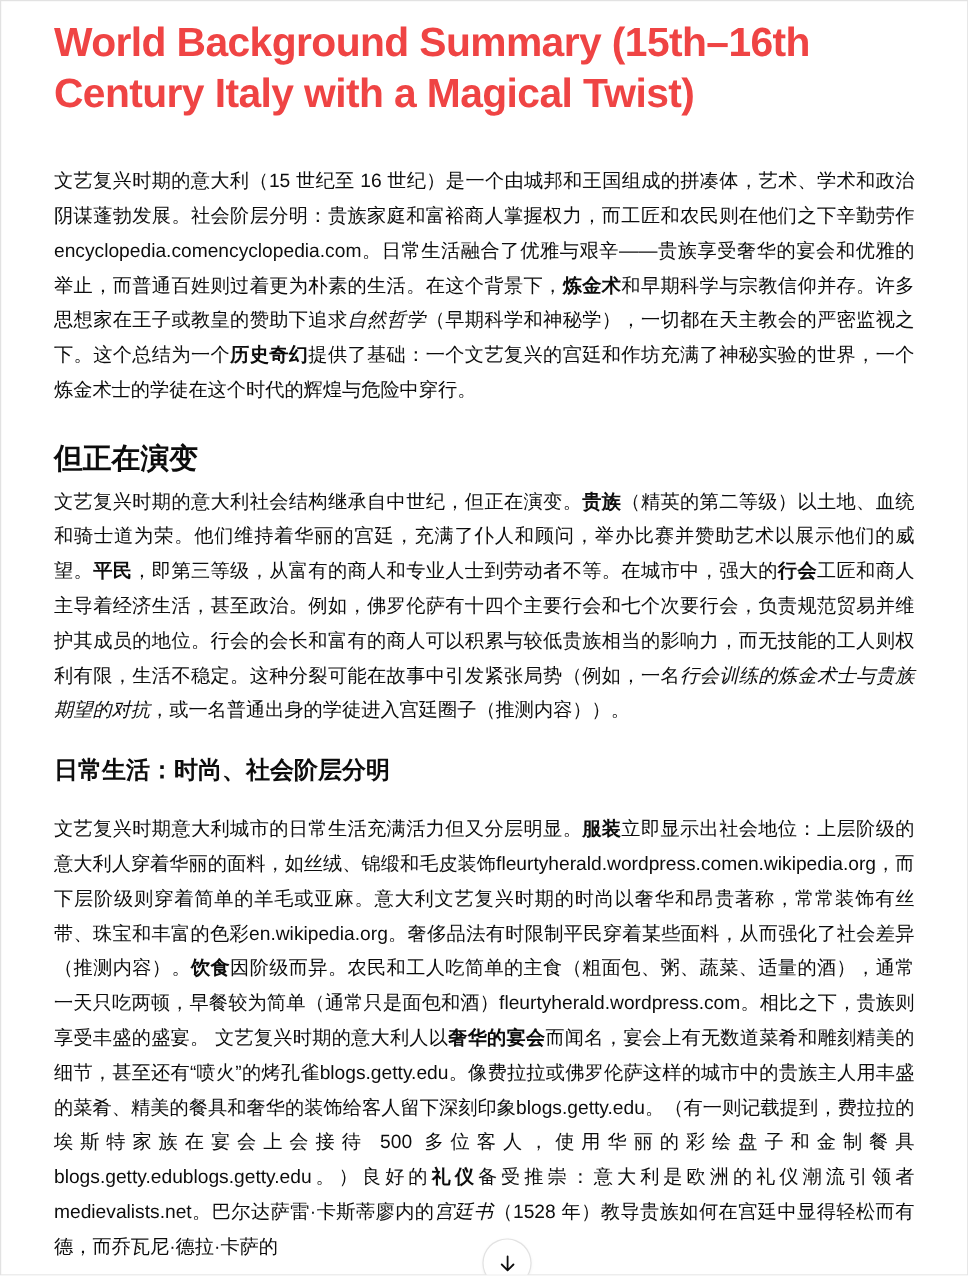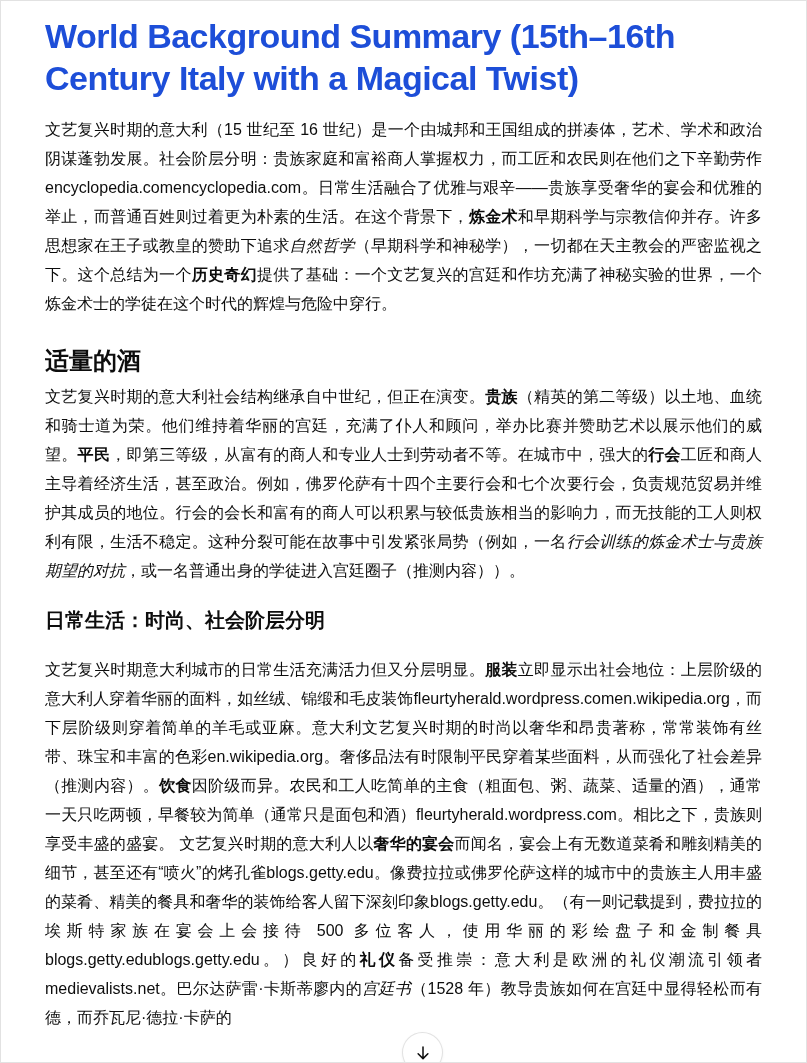--- a/index.html
+++ b/index.html
@@ -22,31 +22,31 @@
     box-sizing: border-box;
     width: 100%;
     padding: 0 44px;
   }
   h1[data-name="page-title"] {
     margin: 14px 0 0 0;
     font-size: 34px;
     line-height: 42px;
     font-weight: 700;
     letter-spacing: -0.5px;
-    color: #1d4ed8;
+    color: #ef4444;
   }
   p.body-text {
     font-size: 16px;
     line-height: 29px;
     margin: 0;
     color: #0d0d0d;
     text-align: justify;
     text-justify: inter-ideograph;
   }
-  p[data-name="intro-paragraph"]      { margin-top: 16px; }
+  p[data-name="intro-paragraph"]      { margin-top: 38px; }
   p[data-name="society-paragraph"]    { margin-top: 6px; }
   p[data-name="daily-life-paragraph"] { margin-top: 22px; }
   h2[data-name="heading-detailed-settings"] {
     margin: 28px 0 0 0;
     font-size: 24px;
     line-height: 30px;
     font-weight: 700;
   }
   h3.subheading {
     margin: 22px 0 0 0;
@@ -78,21 +78,21 @@
 </style>
 </head>
 <body>
 
 <div class="page" data-name="document-page">
   <main class="content" data-name="document-content">
     <h1 data-name="page-title">World Background Summary (15th–16th Century Italy with a Magical Twist)</h1>
 
     <p class="body-text" data-name="intro-paragraph"><span class="run run-plain" data-name="text-run">文艺复兴时期的意大利（15 世纪至 16 世纪）是一个由城邦和王国组成的拼凑体，艺术、学术和政治阴谋蓬勃发展。社会阶层分明：贵族家庭和富裕商人掌握权力，而工匠和农民则在他们之下辛勤劳作</span><span class="run run-citation" data-name="citation-link">encyclopedia.com</span><span class="run run-citation" data-name="citation-link">encyclopedia.com</span><span class="run run-plain" data-name="text-run">。日常生活融合了优雅与艰辛——贵族享受奢华的宴会和优雅的举止，而普通百姓则过着更为朴素的生活。在这个背景下，</span><span class="run run-bold" data-name="text-run">炼金术</span><span class="run run-plain" data-name="text-run">和早期科学与宗教信仰并存。许多思想家在王子或教皇的赞助下追求</span><span class="run run-italic" data-name="text-run">自然哲学</span><span class="run run-plain" data-name="text-run">（早期科学和神秘学），一切都在天主教会的严密监视之下。这个总结为一个</span><span class="run run-bold" data-name="text-run">历史奇幻</span><span class="run run-plain" data-name="text-run">提供了基础：一个文艺复兴的宫廷和作坊充满了神秘实验的世界，一个炼金术士的学徒在这个时代的辉煌与危险中穿行。</span></p>
 
-    <h2 data-name="heading-detailed-settings">适量的酒</h2>
+    <h2 data-name="heading-detailed-settings">但正在演变</h2>
 
 
     <p class="body-text" data-name="society-paragraph"><span class="run run-plain" data-name="text-run">文艺复兴时期的意大利社会结构继承自中世纪，但正在演变。</span><span class="run run-bold" data-name="text-run">贵族</span><span class="run run-plain" data-name="text-run">（精英的第二等级）以土地、血统和骑士道为荣。他们维持着华丽的宫廷，充满了仆人和顾问，举办比赛并赞助艺术以展示他们的威望。</span><span class="run run-bold" data-name="text-run">平民</span><span class="run run-plain" data-name="text-run">，即第三等级，从富有的商人和专业人士到劳动者不等。在城市中，强大的</span><span class="run run-bold" data-name="text-run">行会</span><span class="run run-plain" data-name="text-run">工匠和商人主导着经济生活，甚至政治。例如，佛罗伦萨有十四个主要行会和七个次要行会，负责规范贸易并维护其成员的地位。行会的会长和富有的商人可以积累与较低贵族相当的影响力，而无技能的工人则权利有限，生活不稳定。这种分裂可能在故事中引发紧张局势（例如，一名</span><span class="run run-italic" data-name="text-run">行会训练的炼金术士与贵族期望的对抗</span><span class="run run-plain" data-name="text-run">，或一名普通出身的学徒进入宫廷圈子（推测内容））。</span></p>
 
     <h3 class="subheading" data-name="heading-daily-life">日常生活：时尚、社会阶层分明</h3>
 
     <p class="body-text" data-name="daily-life-paragraph"><span class="run run-plain" data-name="text-run">文艺复兴时期意大利城市的日常生活充满活力但又分层明显。</span><span class="run run-bold" data-name="text-run">服装</span><span class="run run-plain" data-name="text-run">立即显示出社会地位：上层阶级的意大利人穿着华丽的面料，如丝绒、锦缎和毛皮装饰</span><span class="run run-citation" data-name="citation-link">fleurtyherald.wordpress.com</span><span class="run run-citation" data-name="citation-link">en.wikipedia.org</span><span class="run run-plain" data-name="text-run">，而下层阶级则穿着简单的羊毛或亚麻。意大利文艺复兴时期的时尚以奢华和昂贵著称，常常装饰有丝带、珠宝和丰富的色彩</span><span class="run run-citation" data-name="citation-link">en.wikipedia.org</span><span class="run run-plain" data-name="text-run">。奢侈品法有时限制平民穿着某些面料，从而强化了社会差异（推测内容）。</span><span class="run run-bold" data-name="text-run">饮食</span><span class="run run-plain" data-name="text-run">因阶级而异。农民和工人吃简单的主食（粗面包、粥、蔬菜、适量的酒），通常一天只吃两顿，早餐较为简单（通常只是面包和酒）</span><span class="run run-citation" data-name="citation-link">fleurtyherald.wordpress.com</span><span class="run run-plain" data-name="text-run">。相比之下，贵族则享受丰盛的盛宴。 文艺复兴时期的意大利人以</span><span class="run run-bold" data-name="text-run">奢华的宴会</span><span class="run run-plain" data-name="text-run">而闻名，宴会上有无数道菜肴和雕刻精美的细节，甚至还有“喷火”的烤孔雀</span><span class="run run-citation" data-name="citation-link">blogs.getty.edu</span><span class="run run-plain" data-name="text-run">。像费拉拉或佛罗伦萨这样的城市中的贵族主人用丰盛的菜肴、精美的餐具和奢华的装饰给客人留下深刻印象</span><span class="run run-citation" data-name="citation-link">blogs.getty.edu</span><span class="run run-plain" data-name="text-run">。（有一则记载提到，费拉拉的埃斯特家族在宴会上会接待 500 多位客人，使用华丽的彩绘盘子和金制餐具</span><span class="run run-citation" data-name="citation-link">blogs.getty.edu</span><span class="run run-citation" data-name="citation-link">blogs.getty.edu</span><span class="run run-plain" data-name="text-run">。）良好的</span><span class="run run-bold" data-name="text-run">礼仪</span><span class="run run-plain" data-name="text-run">备受推崇：意大利是欧洲的礼仪潮流引领者</span><span class="run run-citation" data-name="citation-link">medievalists.net</span><span class="run run-plain" data-name="text-run">。巴尔达萨雷·卡斯蒂廖内的</span><span class="run run-italic" data-name="text-run">宫廷书</span><span class="run run-plain" data-name="text-run">（1528 年）教导贵族如何在宫廷中显得轻松而有德，而乔瓦尼·德拉·卡萨的</span></p>
   </main>
 
   <button class="scroll-down" data-name="scroll-to-bottom-button">

